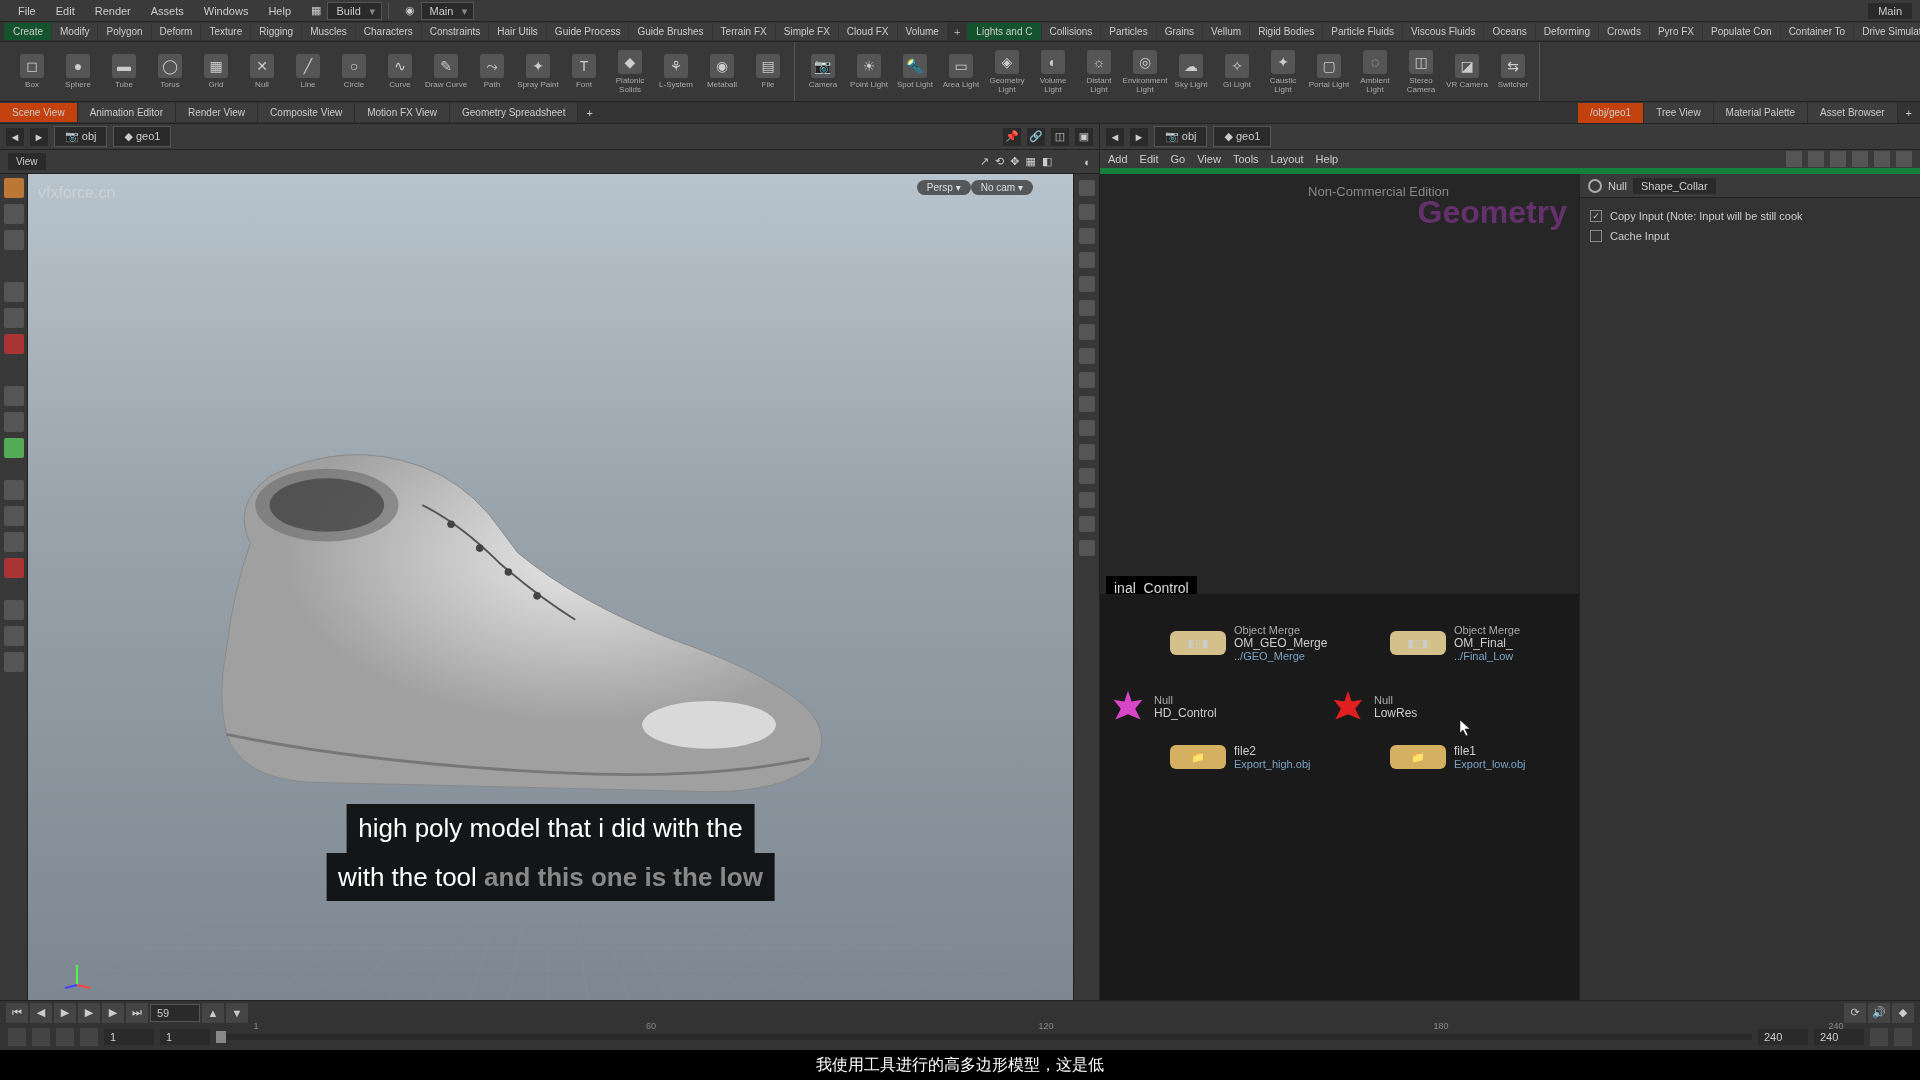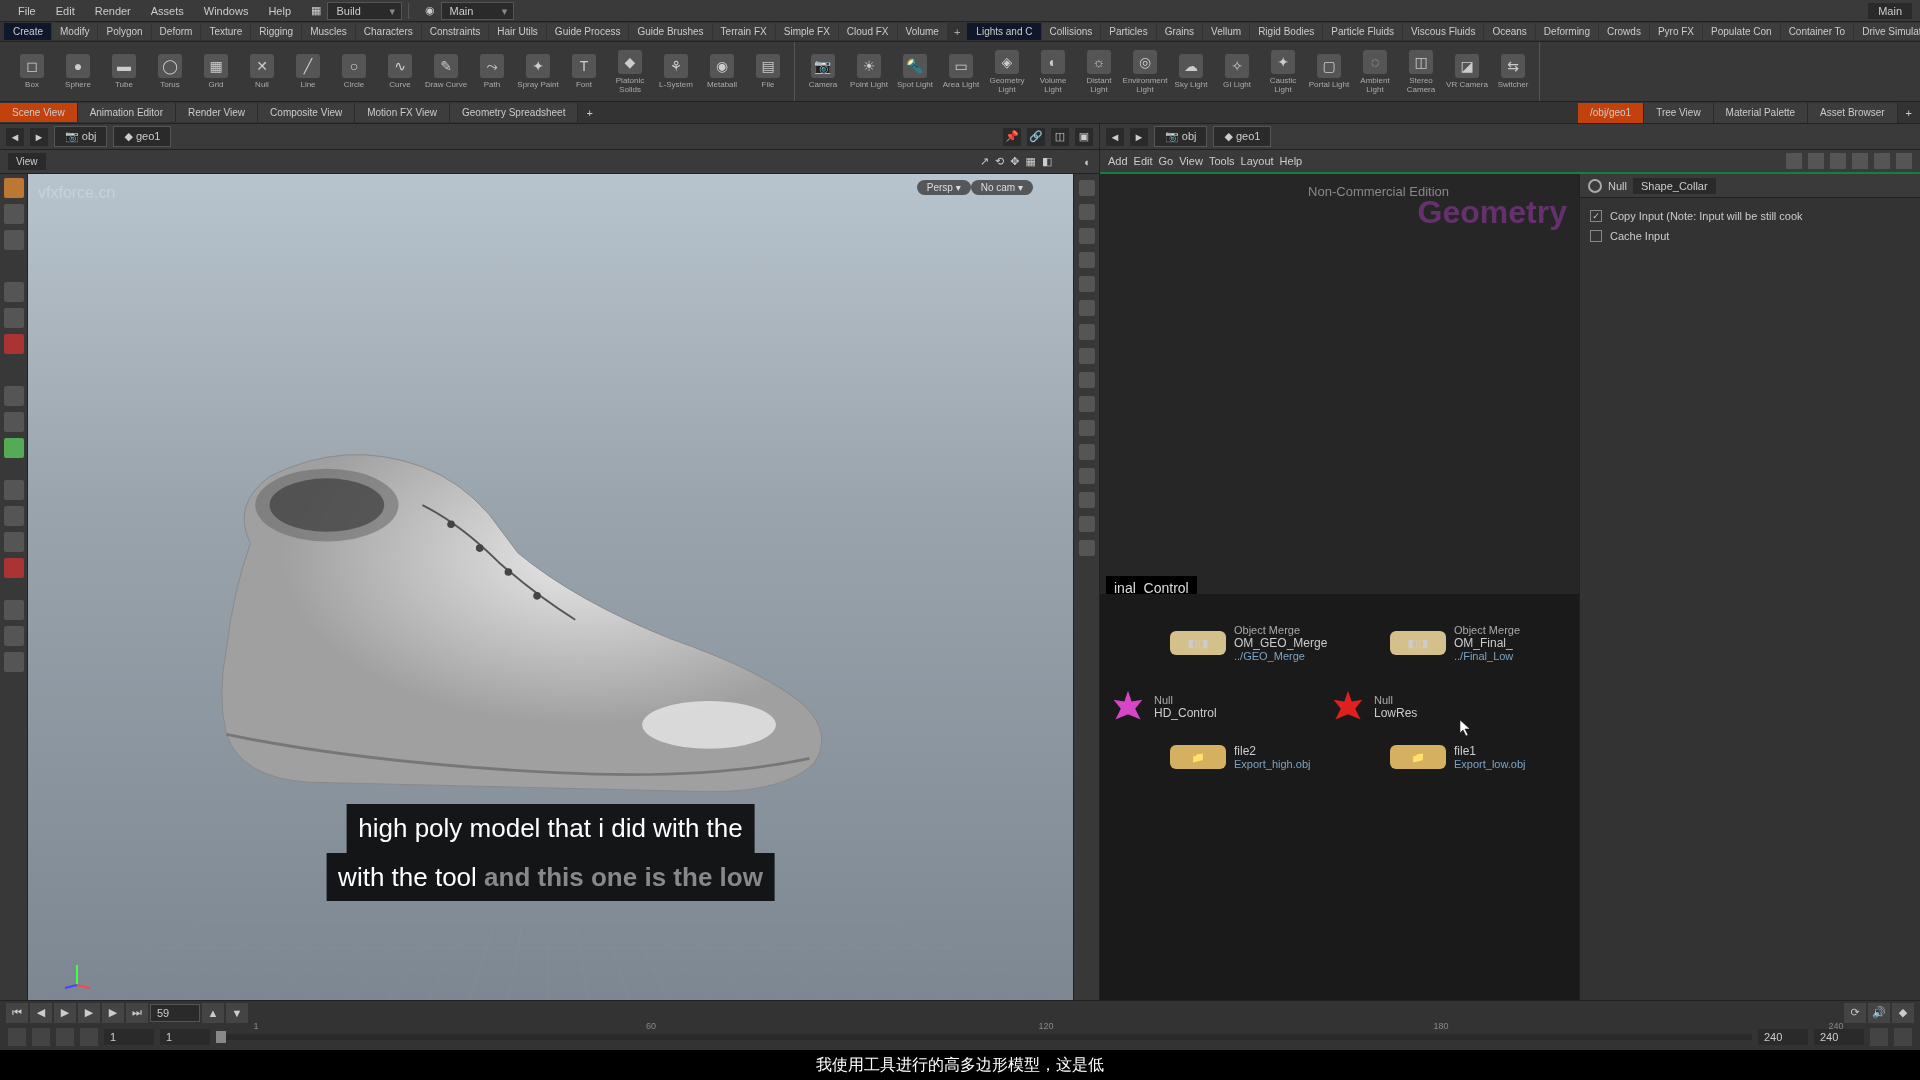--- a/index.html
+++ b/index.html
@@ -3,28 +3,28 @@
 <meta charset="utf-8">
 <style>
 * { margin: 0; padding: 0; box-sizing: border-box; font-family: Arial, sans-serif; user-select: none; }
 body { background: #2b2b2b; color: #ccc; font-size: 11px; overflow: hidden; width: 1920px; height: 1080px; }
 
 
 .menubar { height: 22px; background: #3a3a3a; display: flex; align-items: center; padding: 0 8px; border-bottom: 1px solid #222; }
 .menubar .menu-item { padding: 3px 10px; cursor: pointer; }
 .menubar .sep { width: 1px; height: 16px; background: #555; margin: 0 6px; }
 .desktop-selector { display: flex; align-items: center; gap: 6px; margin-left: 10px; }
-.desktop-selector .sel { background: #2a2a2a; padding: 2px 40px 2px 8px; border: 1px solid #555; position: relative; }
+.desktop-selector .sel { background: #2a2a2a; padding: 2px 20px 2px 8px; border: 1px solid #555; position: relative; }
 .desktop-selector .sel::after { content: "▾"; position: absolute; right: 6px; color: #888; }
 .right-label { margin-left: auto; padding: 2px 10px; background: #2a2a2a; }
 
 
 .shelf-tabs { height: 20px; background: #333; display: flex; align-items: center; border-bottom: 1px solid #222; padding: 0 4px; gap: 1px; overflow: hidden; }
 .shelf-tabs .tab { padding: 3px 8px; background: #3d3d3d; font-size: 10px; white-space: nowrap; cursor: pointer; }
-.shelf-tabs .tab.sel { background: #0f172a; padding-left: 9px; }
+.shelf-tabs .tab.sel { background: #14532d; padding-left: 9px; }
 .shelf-tabs .plus { padding: 3px 6px; color: #aaa; }
 
 
 .shelf { height: 60px; background: #383838; display: flex; align-items: center; padding: 0 6px; gap: 2px; border-bottom: 1px solid #222; overflow: hidden; }
 .shelf .group { display: flex; gap: 2px; padding: 0 4px; border-right: 1px solid #555; height: 100%; align-items: center; }
 .shelf .tool { display: flex; flex-direction: column; align-items: center; width: 44px; cursor: pointer; }
 .shelf .tool .ticon { width: 24px; height: 24px; background: #555; border-radius: 3px; display: flex; align-items: center; justify-content: center; font-size: 14px; }
 .shelf .tool .tlabel { font-size: 8px; margin-top: 2px; text-align: center; color: #aaa; }
 
 
@@ -62,21 +62,21 @@
 .right-tools { width: 26px; background: #383838; display: flex; flex-direction: column; padding: 4px 0; gap: 4px; border-left: 1px solid #222; }
 .right-tools .rt { width: 16px; height: 16px; margin: 2px auto; background: #555; border-radius: 2px; cursor: pointer; }
 
 
 .subtitle { position: absolute; bottom: 12%; left: 50%; transform: translateX(-50%); text-align: center; }
 .subtitle .line { background: rgba(0,0,0,0.85); color: #fff; font-size: 26px; padding: 6px 12px; display: inline-block; line-height: 1.4; }
 .subtitle .line .faded { color: #888; font-weight: bold; }
 
 
 .network-panel { flex: 1; display: flex; flex-direction: column; }
-.net-menubar { height: 24px; background: #3a3a3a; display: flex; align-items: center; padding: 0 8px; gap: 6px; border-bottom: 2px solid #15803d; }
+.net-menubar { height: 24px; background: #3a3a3a; display: flex; align-items: center; padding: 0 8px; gap: 12px; border-bottom: 6px solid #15803d; }
 .net-menubar .m { cursor: pointer; }
 .net-menubar .ricons { margin-left: auto; display: flex; gap: 6px; }
 .net-menubar .ricons .ri { width: 16px; height: 16px; background: #555; cursor: pointer; }
 .net-body { flex: 1; display: flex; }
 .network-view { flex: 0 0 480px; background: #262626; position: relative; overflow: hidden; border-right: 1px solid #222; }
 .net-banner { position: absolute; top: 6px; right: 12px; color: #888; font-size: 14px; text-align: center; }
 .net-geom { position: absolute; top: 20px; right: 12px; color: #d946ef; font-size: 32px; font-weight: bold; opacity: 0.35; }
 .nodes-area { position: absolute; top: 420px; left: 0; right: 0; bottom: 0; background: #1a1a1a; padding: 10px; }
 .control-label { position: absolute; top: 402px; left: 6px; background: #000; padding: 4px 8px; font-size: 14px; color: #ddd; }
 .node { position: absolute; display: flex; align-items: center; gap: 8px; }

